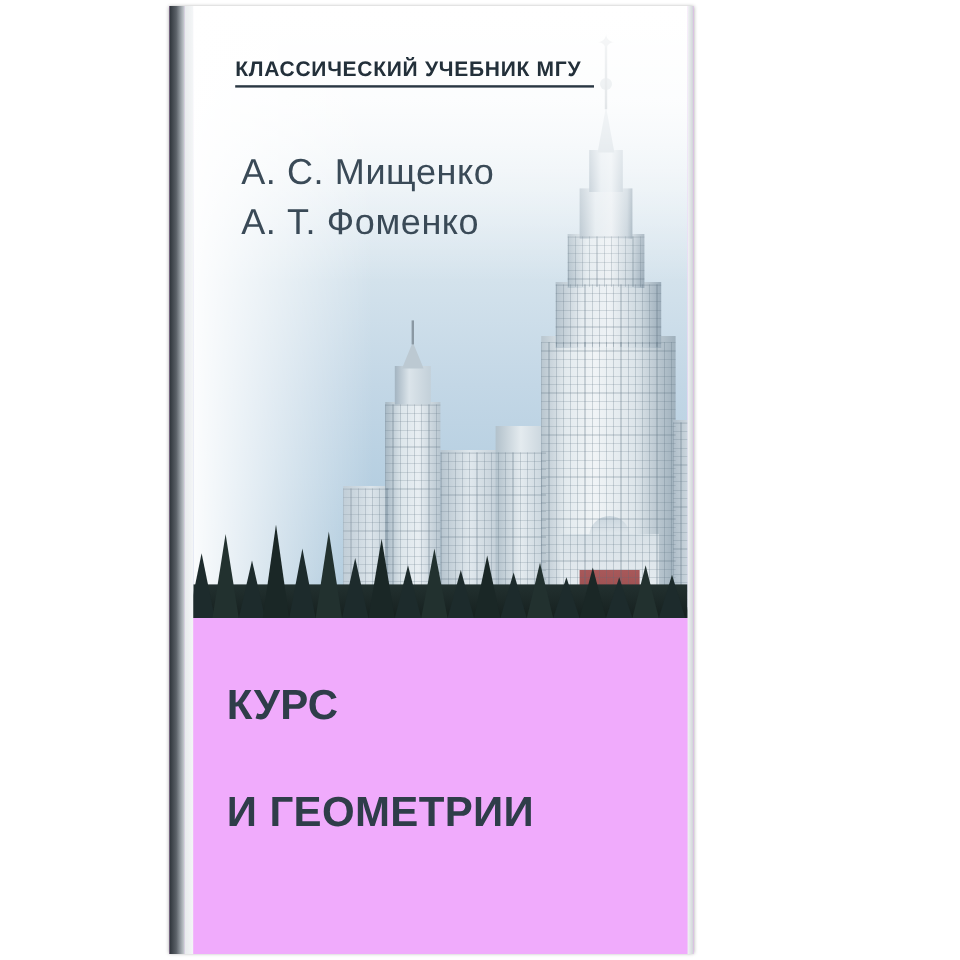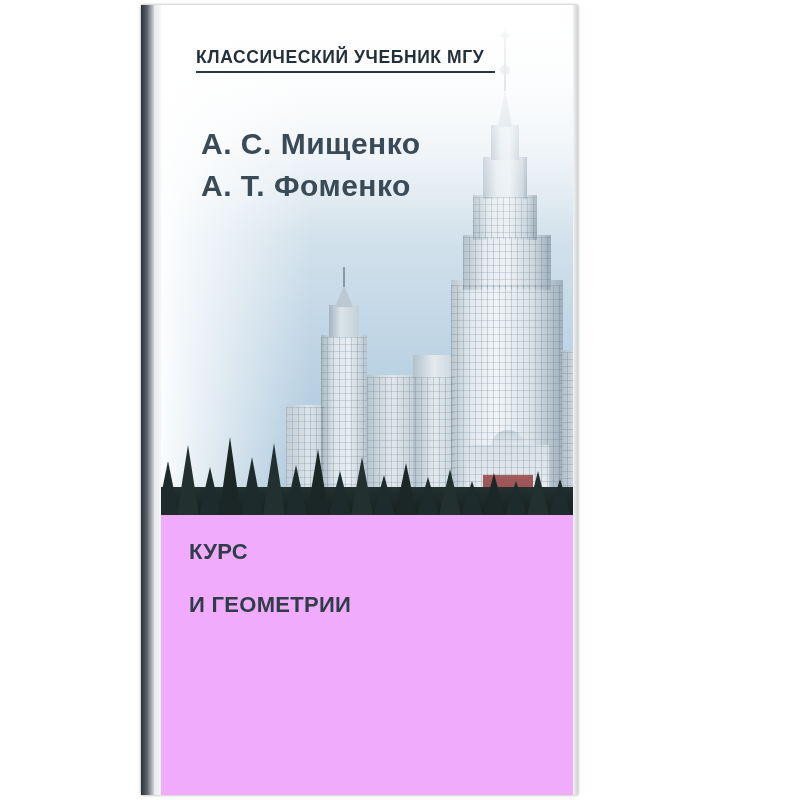--- a/index.html
+++ b/index.html
@@ -265,41 +265,42 @@
 
   .authors {
     position: absolute;
     left: 60px;
     top: 118px;
     z-index: 10;
     color: #3a4a57;
   }
   .author-line {
     font-size: 30px;
-    font-weight: bold;
+    font-weight: normal;
     letter-spacing: 0.5px;
     line-height: 42px;
     white-space: nowrap;
   }
 
   
   .title-block {
     position: absolute;
     left: 48px;
     top: 520px;
     width: 430px;
     z-index: 10;
     color: #2f3d49;
   }
   .title-line {
-    font-size: 22px;
+    font-size: 35px;
     font-weight: bold;
     letter-spacing: 0.3px;
     line-height: 53px;
     white-space: nowrap;
+    margin-top: 36px;
   }
 
   
   .publisher {
     position: absolute;
     right: 38px;
     bottom: 42px;
     width: 72px;
     text-align: center;
     z-index: 10;

